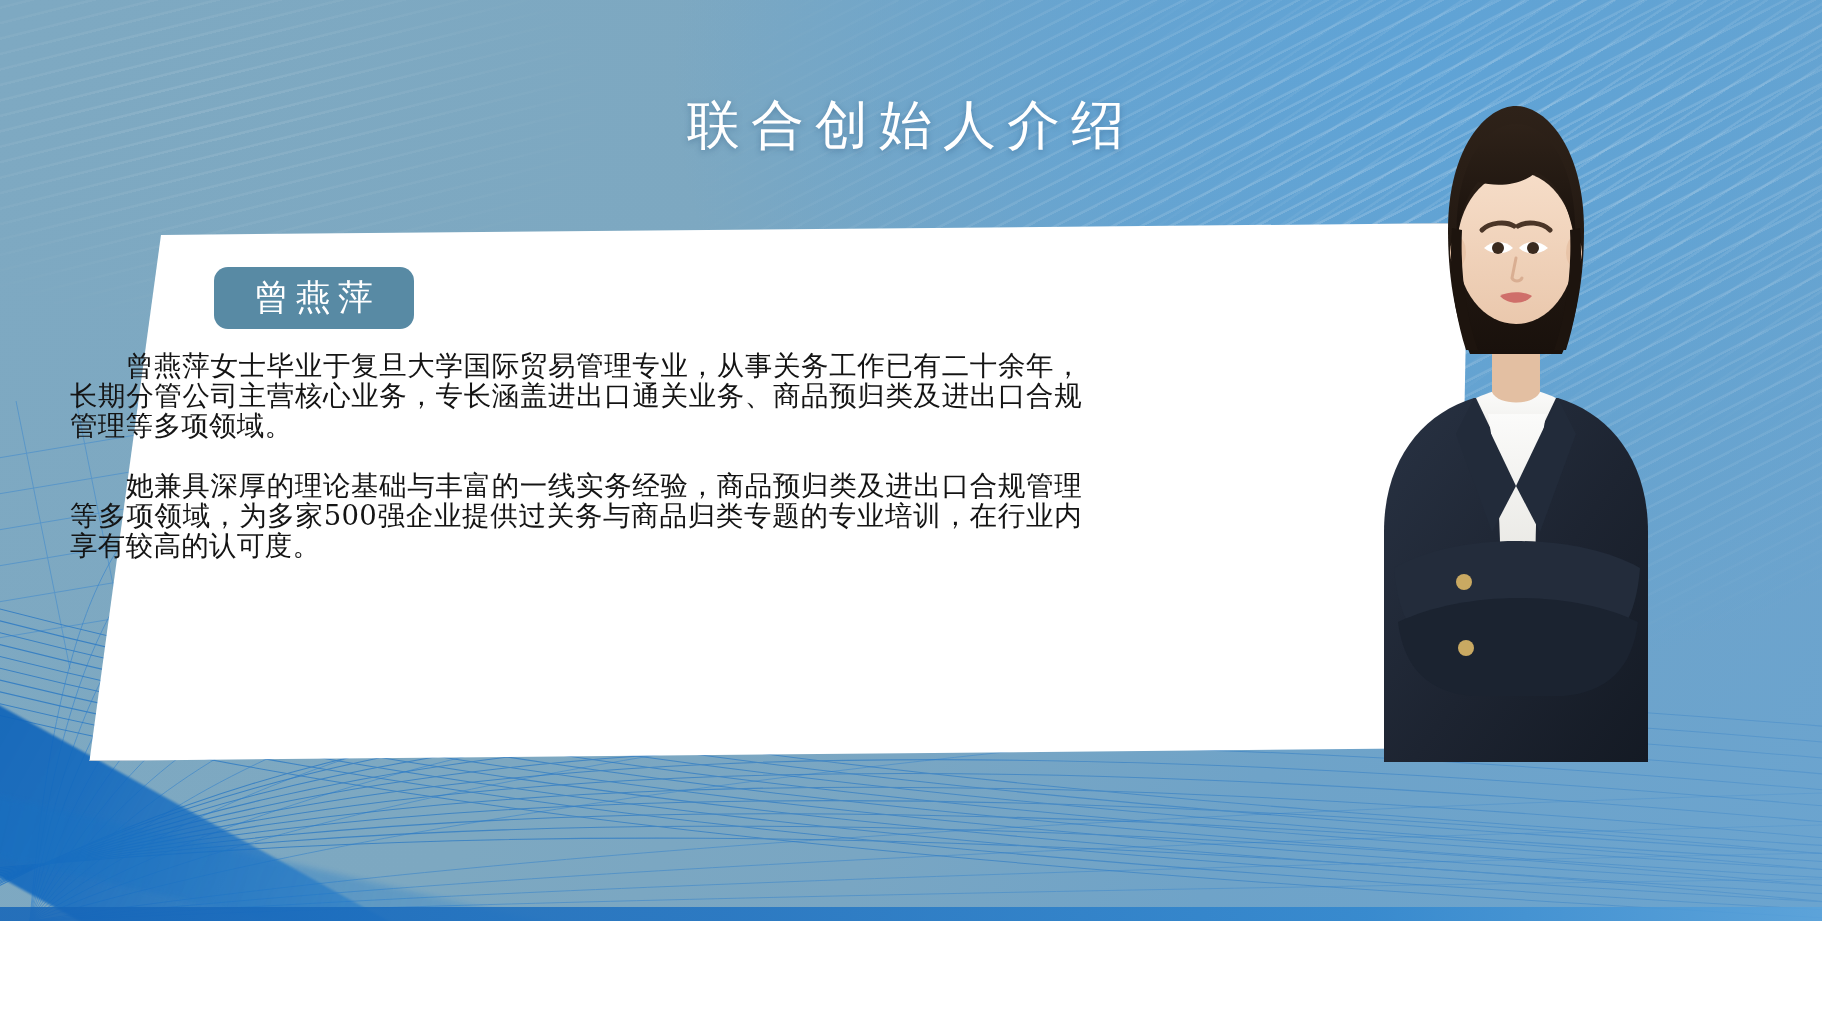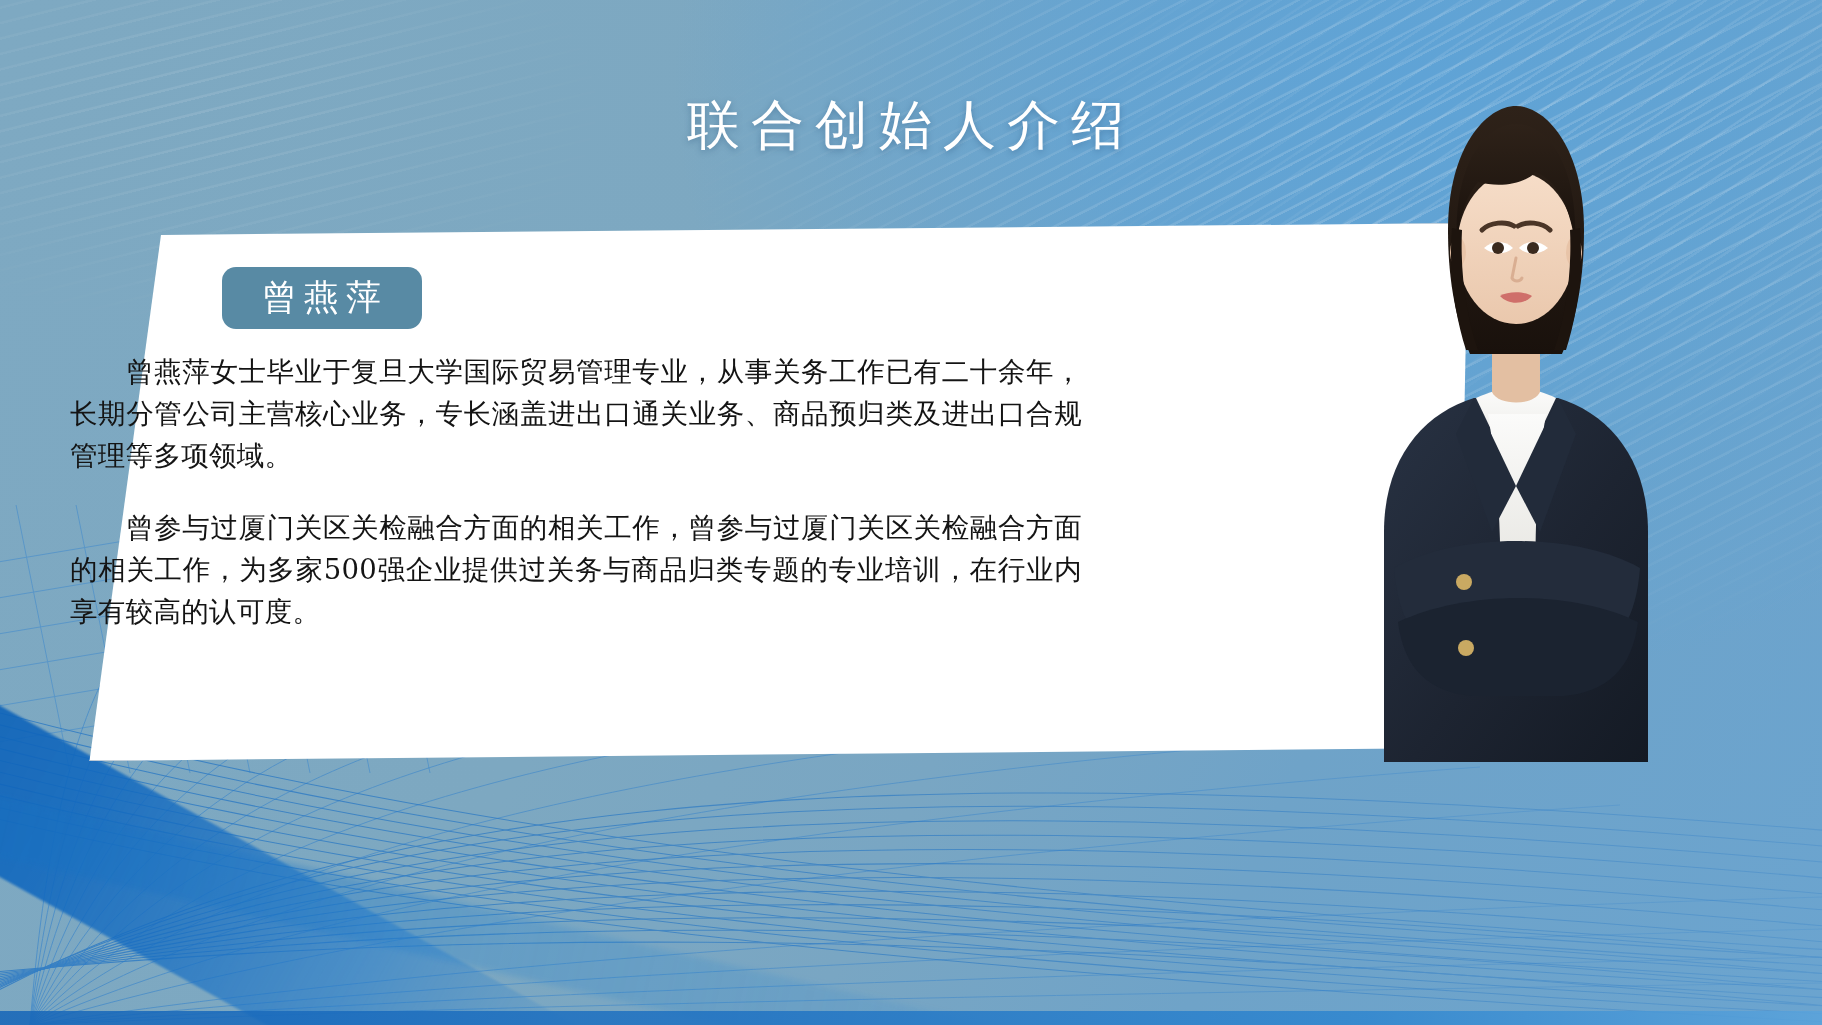--- a/index.html
+++ b/index.html
@@ -4,21 +4,21 @@
 <title>联合创始人介绍</title>
 <style>
   * { margin:0; padding:0; box-sizing:border-box; }
   html, body {
     width:1822px; height:1025px;
     overflow:hidden;
     font-family:"DejaVu Serif", serif;
   }
   #stage {
     position:relative;
-    width:1822px; height:1025px;
+    width:1822px; height:921px;
     background:#c2410c;
     overflow:hidden;
   }
 
   
   .bg-base {
     position:absolute; inset:0;
     background:
       radial-gradient(ellipse 1100px 900px at 78% 8%, #5fa3d6 0%, rgba(95,163,214,0.75) 30%, rgba(120,170,200,0.0) 68%),
       linear-gradient(115deg, #7ea9c2 0%, #7da8c1 38%, #79a6c3 56%, #6fa3c8 72%, #6ba4cf 100%);
@@ -129,21 +129,21 @@
     clip-path:polygon(8.6% 2.4%, 100% 0.2%, 99.3% 97.4%, 3.6% 99.8%);
   }
   .card-inner {
     position:absolute;
     left:0; top:0; width:100%; height:100%;
   }
 
   
   .name-row {
     position:absolute;
-    left:150px; top:45px;
+    left:142px; top:45px;
     display:flex; align-items:flex-end; gap:46px;padding-left:34px;
   }
   .name-badge {
     background:#588aa4;
     color:#ffffff;
     font-family:"DejaVu Serif","Liberation Serif",serif;
     font-size:35px;
     letter-spacing:7px;
     padding:13px 34px 14px 40px;
     border-radius:14px;
@@ -162,21 +162,21 @@
   
   .body-text {
     position:absolute;
     left:32px; top:128px;
     width:1012px;
   }
   .para {
     color:#141414;
     font-family:"DejaVu Serif","Liberation Serif",serif;
     font-size:27.5px;
-    line-height:42px;
+    line-height:30px;
     letter-spacing:0.3px;
     text-indent:56px;
     text-align:justify;
     text-justify:inter-ideograph;
     margin-bottom:30px;
   }
   .para:last-child { margin-bottom:0; }
 
   
   .portrait {
@@ -285,21 +285,21 @@
   <div class="card-shell">
     <div class="card"></div>
     <div class="card-inner">
 
       <div class="name-row">
         <div class="name-badge">曾燕萍</div>
       </div>
 
       <div class="body-text">
         <p class="para">曾燕萍女士毕业于复旦大学国际贸易管理专业，从事关务工作已有二十余年，长期分管公司主营核心业务，专长涵盖进出口通关业务、商品预归类及进出口合规管理等多项领域。</p>
-        <p class="para">曾参与过厦门关区关检融合方面的相关工作，曾参与过厦门关区关检融合方面的相关工作，为多家500强企业提供过关务与商品归类专题的专业培训，在行业内享有较高的认可度。</p>
+        <p class="para">她兼具深厚的理论基础与丰富的一线实务经验，商品预归类及进出口合规管理等多项领域，为多家500强企业提供过关务与商品归类专题的专业培训，在行业内享有较高的认可度。</p>
       </div>
 
     </div>
   </div>
 
   <div class="portrait">
     <svg viewBox="0 0 360 700" xmlns="http://www.w3.org/2000/svg">
       <defs>
         <linearGradient id="suitG" x1="0" y1="0" x2="1" y2="1">
           <stop offset="0%" stop-color="#283243"></stop>

